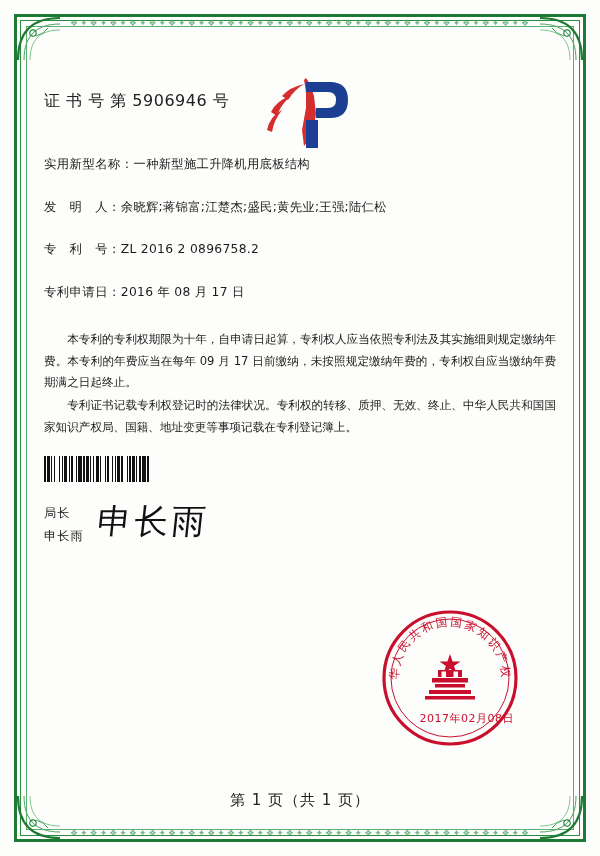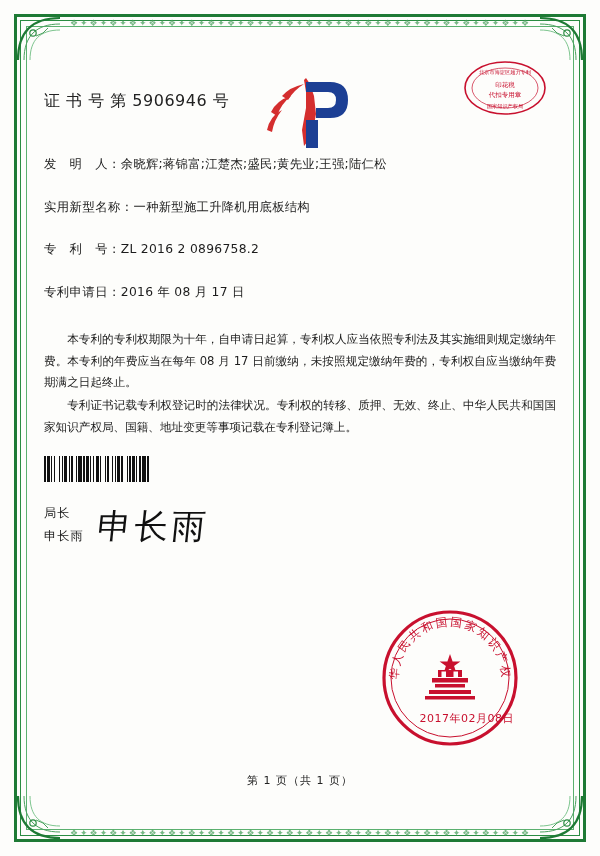--- a/index.html
+++ b/index.html
@@ -154,21 +154,21 @@
   .barcode i {
     display: block;
     background: #111;
     height: 100%;
   }
 
   
   .sign-block {
     margin-top: 14px;
     display: flex;
-    align-items: center;
+    align-items: flex-start;
     gap: 14px;
   }
   .sign-labels {
     font-size: 12.2px;
     line-height: 1.85;
     letter-spacing: 1px;
     padding-top: 6px;
     color: #1c1c1c;
   }
   .handwriting {
@@ -203,23 +203,23 @@
     bottom: 86px;
     font-size: 11px;
     color: #c8102e;
     letter-spacing: .5px;
     white-space: nowrap;
   }
 
   .footer {
     position: absolute;
     left: 0; right: 0;
-    bottom: 24px;
+    bottom: 2px;
     text-align: center;
-    font-size: 11px;
+    font-size: 15px;
     color: #222;
     letter-spacing: 1px;
   }
 </style>
 </head>
 <body>
 
 <div class="page">
 
   <div class="border-outer"></div>
@@ -261,30 +261,20 @@
       <path d="M2 44 C2 16 16 2 44 2" fill="none" stroke="#1e7a35" stroke-width="2.2"></path>
       <path d="M8 44 C8 20 20 8 44 8" fill="none" stroke="#4aa05e" stroke-width="1"></path>
       <path d="M14 44 C14 24 24 14 44 14" fill="none" stroke="#7cc48d" stroke-width="1"></path>
       <circle cx="17" cy="17" r="3.2" fill="none" stroke="#2a8c42" stroke-width="1.2"></circle>
       <path d="M20 20 q8 -2 12 -8" fill="none" stroke="#4aa05e" stroke-width="1"></path>
     </svg>
   </div>
 
   <div class="content">
 
-    <div class="seal-top">
-      <svg width="86" height="60" viewBox="0 0 86 60">
-        <ellipse cx="43" cy="30" rx="40" ry="26" fill="none" stroke="#c8102e" stroke-width="1.6"></ellipse>
-        <ellipse cx="43" cy="30" rx="33" ry="20" fill="none" stroke="#c8102e" stroke-width="0.7"></ellipse>
-        <text x="43" y="16" font-size="5.2" fill="#c8102e" text-anchor="middle" font-family="'DejaVu Sans',sans-serif">北京市海淀区越力专利</text>
-        <text x="43" y="29" font-size="6.5" fill="#c8102e" text-anchor="middle" font-family="'DejaVu Sans',sans-serif">印花税</text>
-        <text x="43" y="39" font-size="6.5" fill="#c8102e" text-anchor="middle" font-family="'DejaVu Sans',sans-serif">代扣专用章</text>
-        <text x="43" y="50" font-size="5.2" fill="#c8102e" text-anchor="middle" font-family="'DejaVu Sans',sans-serif">国家知识产权局</text>
-      </svg>
-    </div>
 
     <div class="cert-no">证 书 号 第 5906946 号</div>
 
     <div class="logo-wrap">
       <div class="logo">
         <svg width="112" height="82" viewBox="0 0 112 82">
 
           <path d="M60 6 L62 4 L66 10 L70 22 L72 40 L68 62 L60 72 L58 56 L62 34 L62 18 Z" fill="#d42e2e"></path>
           <path d="M44 26 q6 -10 16 -16 q-14 3 -22 12 z" fill="#d42e2e"></path>
           <path d="M33 42 q4 -12 14 -20 q-14 4 -20 16 z" fill="#d42e2e"></path>
@@ -292,35 +282,35 @@
 
           <path d="M62 8 L86 8 q18 0 18 18 q0 18 -18 18 L72 44 L72 34 L84 34 q8 0 8 -8 q0 -8 -8 -8 L62 18 Z" fill="#1c3f94"></path>
           <path d="M62 46 L74 46 L74 74 L62 74 Z" fill="#1c3f94"></path>
         </svg>
       </div>
     </div>
 
 
     <div class="fields">
       <div class="field-row">
+        <span class="field-label">实用新型名称：</span><span class="field-value">一种新型施工升降机用底板结构</span>
+      </div>
+      <div class="field-row">
         <span class="field-label">发　明　人：</span><span class="field-value">余晓辉;蒋锦富;江楚杰;盛民;黄先业;王强;陆仁松</span>
-      </div>
-      <div class="field-row">
-        <span class="field-label">实用新型名称：</span><span class="field-value">一种新型施工升降机用底板结构</span>
       </div>
       <div class="field-row">
         <span class="field-label">专　利　号：</span><span class="field-value">ZL 2016 2 0896758.2</span>
       </div>
       <div class="field-row">
         <span class="field-label">专利申请日：</span><span class="field-value">2016 年 08 月 17 日</span>
       </div>
     </div>
 
     <div class="paragraphs">
-      <p>本专利的专利权期限为十年，自申请日起算，专利权人应当依照专利法及其实施细则规定缴纳年费。本专利的年费应当在每年 08 月 17 日前缴纳，未按照规定缴纳年费的，专利权自应当缴纳年费期满之日起终止。</p>
+      <p>本专利的专利权期限为十年，自申请日起算，专利权人应当依照专利法及其实施细则规定缴纳年费。本专利的年费应当在每年 09 月 17 日前缴纳，未按照规定缴纳年费的，专利权自应当缴纳年费期满之日起终止。</p>
       <p>专利证书记载专利权登记时的法律状况。专利权的转移、质押、无效、终止、中华人民共和国国家知识产权局、国籍、地址变更等事项记载在专利登记簿上。</p>
     </div>
 
     <div class="barcode" id="barcode">
         <i style="width:2px;background:#111"></i>
         <i style="width:1px;background:transparent"></i>
         <i style="width:3px;background:#111"></i>
         <i style="width:1px;background:transparent"></i>
         <i style="width:1px;background:#111"></i>
         <i style="width:2px;background:transparent"></i>

